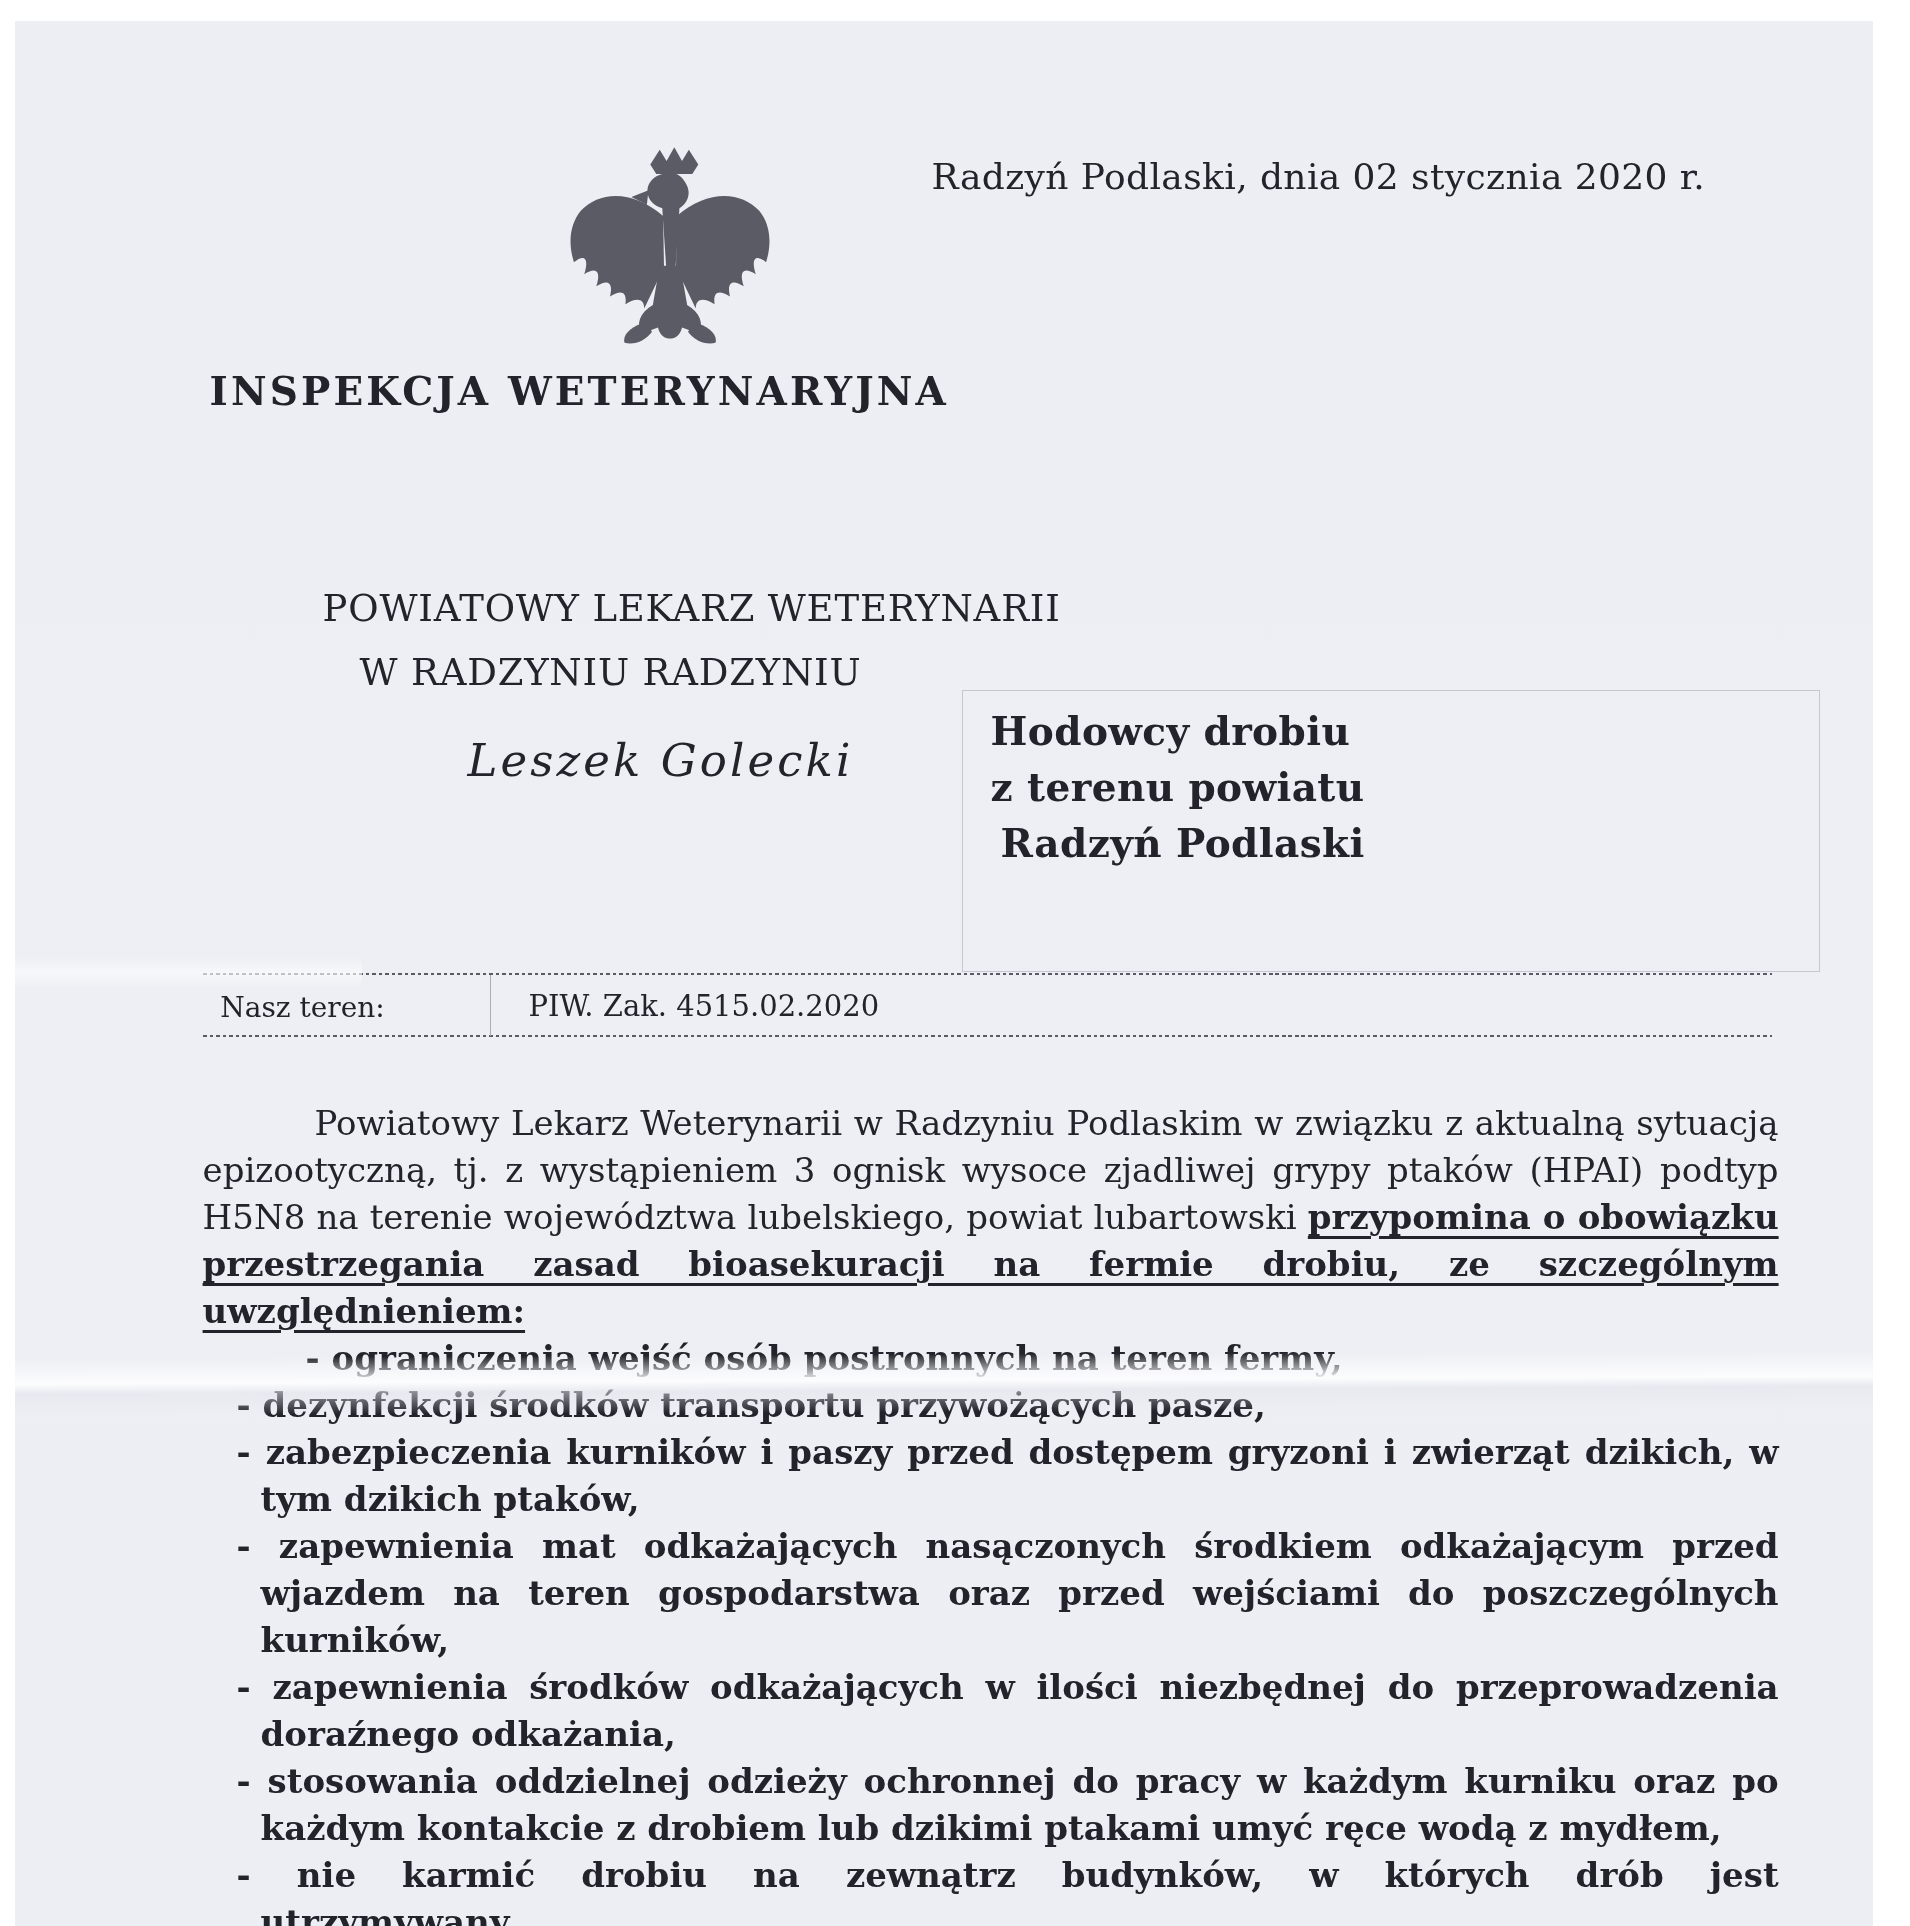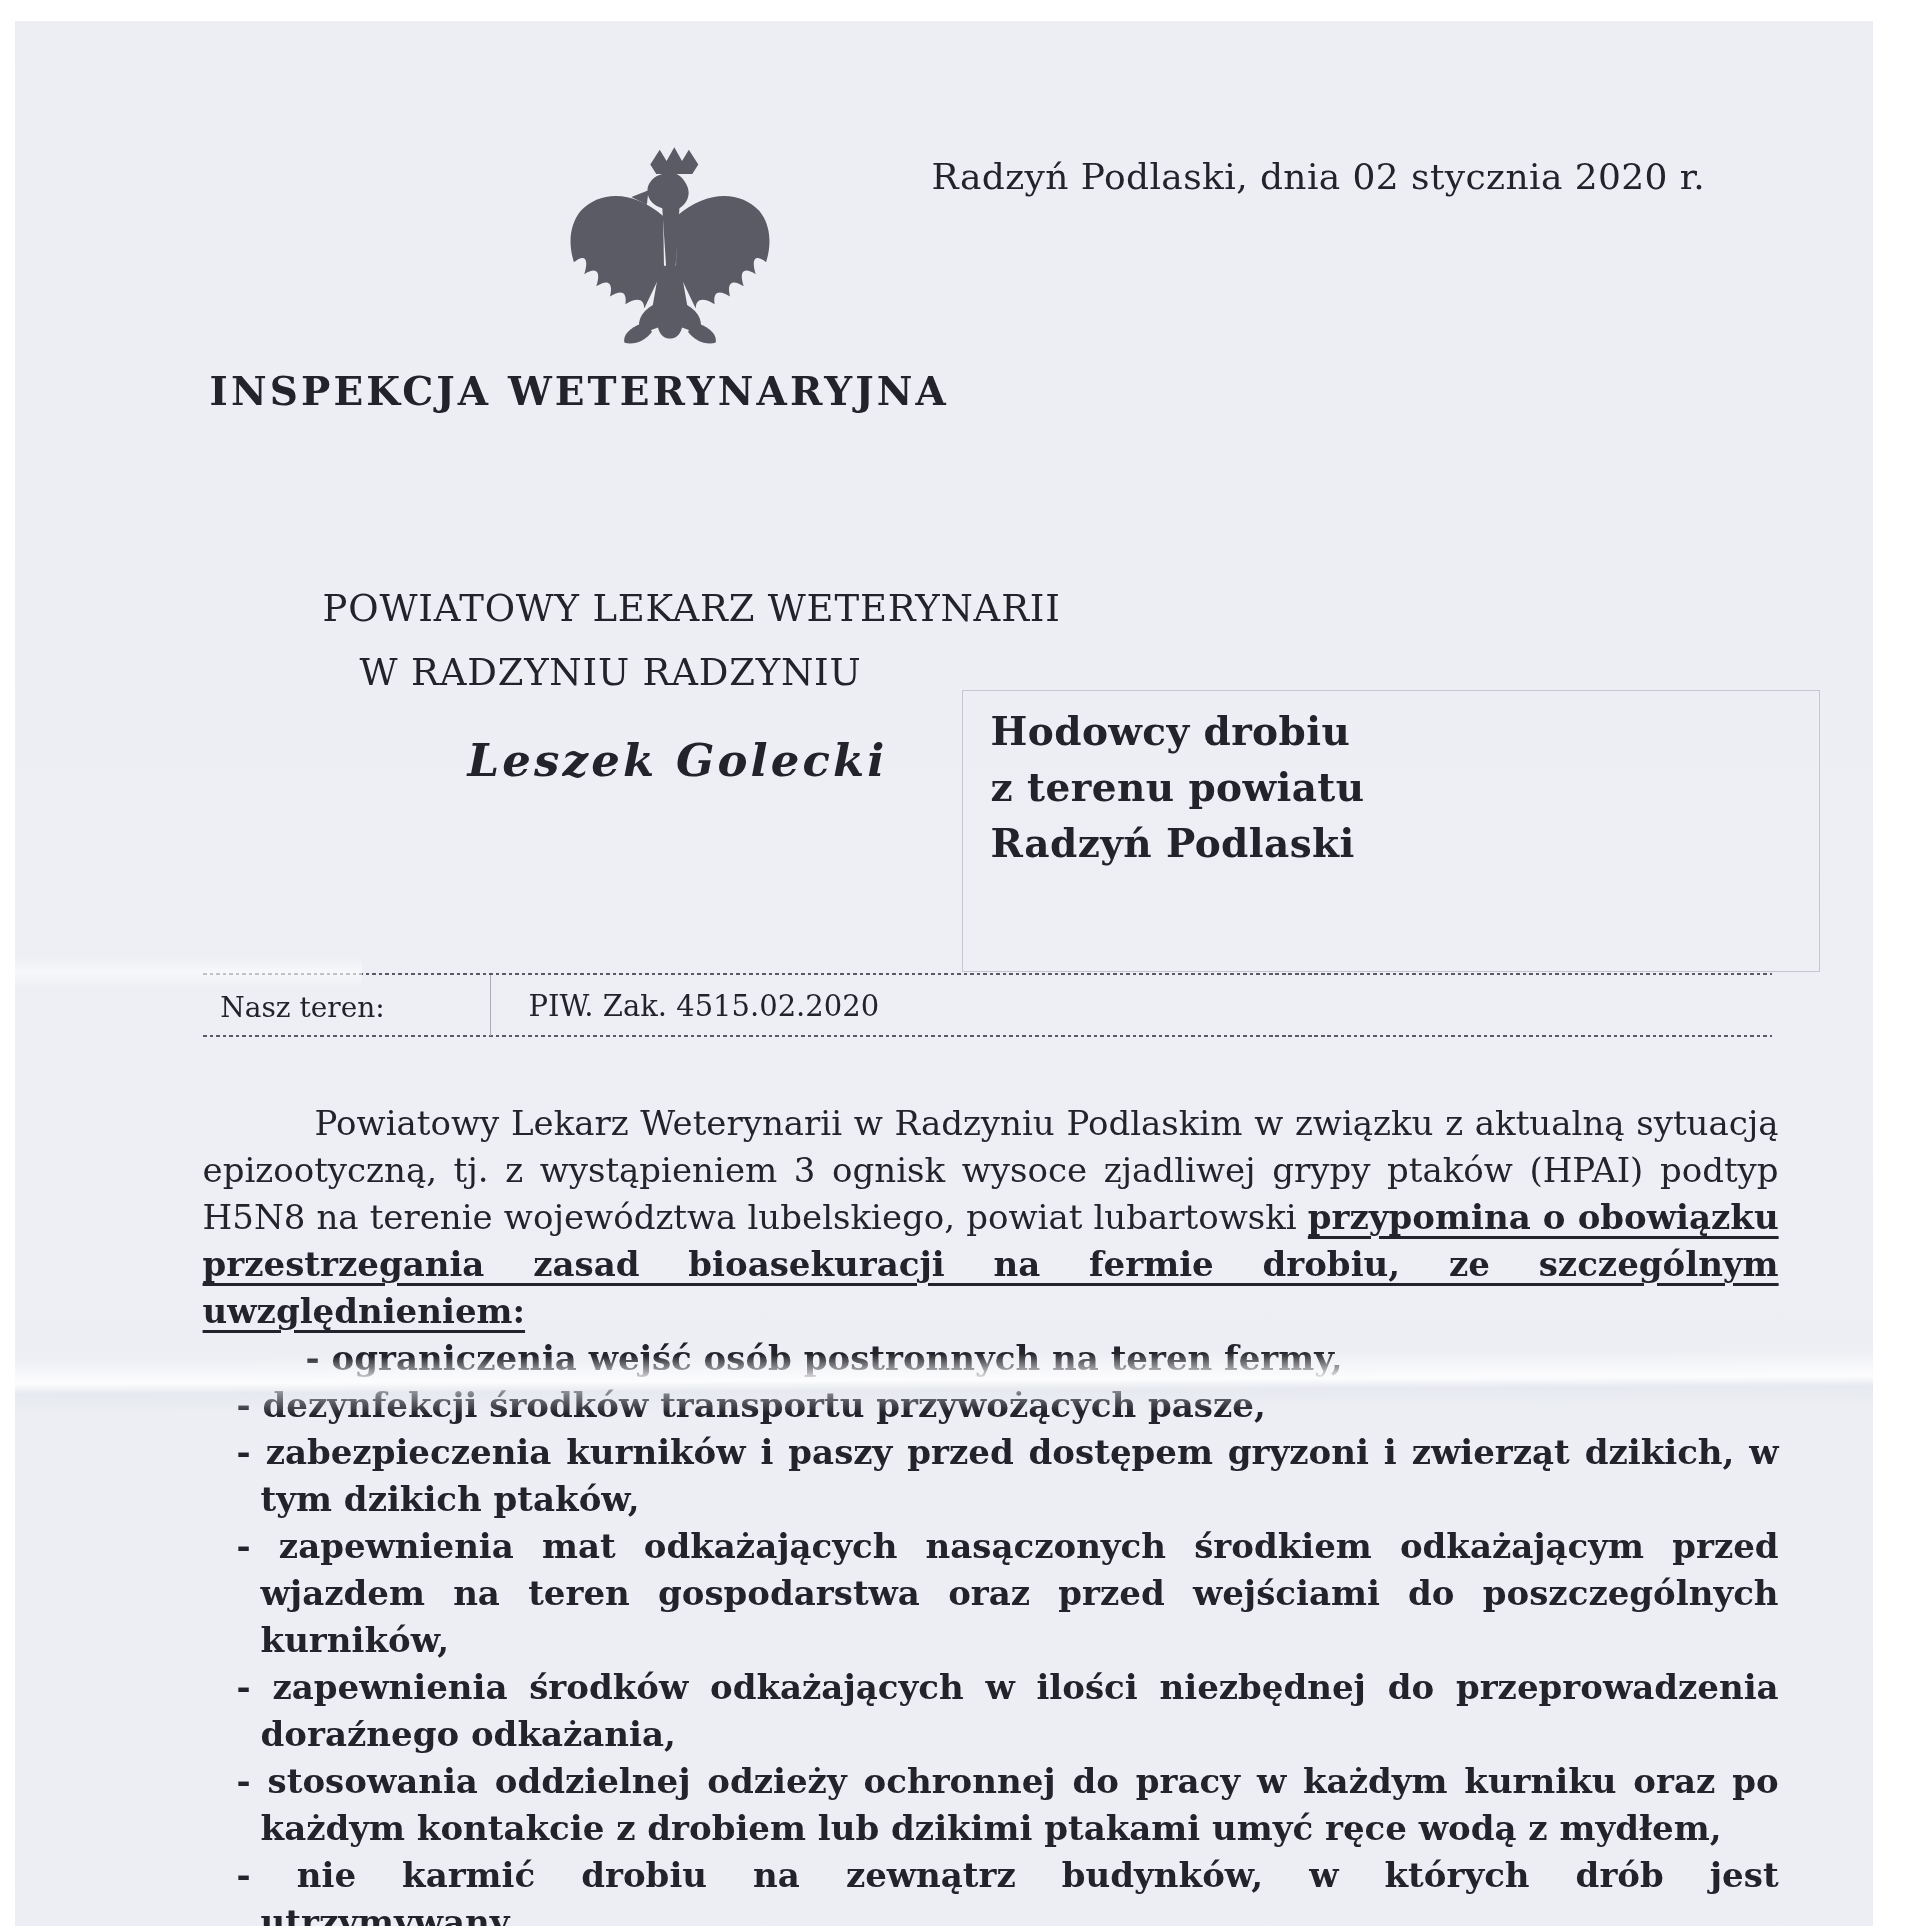--- a/index.html
+++ b/index.html
@@ -5,21 +5,21 @@
   html,body{margin:0;padding:0;background:#ffffff;}
   body{width:1911px;height:2702px;position:relative;font-family:"DejaVu Serif","Liberation Serif",serif;}
   .paper{position:absolute;left:14.6px;top:21px;width:1858px;height:2650px;background:linear-gradient(180deg,#ecEEf3 0%,#edeff4 40%,#eceef3 70%,#eef0f5 100%);overflow:hidden;}
   .ink{color:#23232b;}
   
   .eagle{position:absolute;left:551px;top:116px;width:208px;height:223px;opacity:.82;}
   .date-line{position:absolute;left:917px;top:135px;width:847px;text-align:left;font-size:36px;letter-spacing:0.4px;}
   .title{position:absolute;left:195px;top:347px;font-size:39px;font-weight:bold;letter-spacing:3.1px;}
   .sub1{position:absolute;left:308px;top:566px;font-size:37px;letter-spacing:0.8px;}
   .sub2{position:absolute;left:345px;top:630px;font-size:37px;letter-spacing:0.8px;}
-  .signer{position:absolute;left:453px;top:713px;font-size:45px;font-weight:bold;font-style:italic;letter-spacing:3.1px;}
+  .signer{position:absolute;left:453px;top:713px;font-size:45px;font-weight:normal;font-style:italic;letter-spacing:3.1px;}
   
   .recipient-box{position:absolute;left:947px;top:669px;width:858px;height:282px;border:0.8px solid #c5c7d0;box-sizing:border-box;}
   .recipient-box .rl{position:absolute;left:28px;font-size:39px;font-weight:bold;letter-spacing:0.4px;}
   
   .ref-row{position:absolute;left:188px;top:952px;width:1569px;height:64px;}
   .dotline{height:1.9px;background:repeating-linear-gradient(90deg,#5a5a64 0 3.5px,transparent 3.5px 6.5px);}
   .ref-row .top{position:absolute;top:0;left:0;right:0;}
   .ref-row .bot{position:absolute;bottom:0;left:0;right:0;}
   .ref-divider{position:absolute;left:287px;top:1.5px;bottom:1.5px;width:1.2px;background:#a9adb8;}
   .ref-label{position:absolute;left:17.7px;top:17.7px;font-size:28px;}
@@ -63,21 +63,21 @@
   <div class="date-line">Radzyń Podlaski, dnia 02 stycznia 2020 r.</div>
 
   <div class="title">INSPEKCJA WETERYNARYJNA</div>
   <div class="sub1">POWIATOWY LEKARZ WETERYNARII</div>
   <div class="sub2">W RADZYNIU RADZYNIU</div>
   <div class="signer">Leszek Golecki</div>
 
   <div class="recipient-box">
     <div class="rl" style="top:17.3px;">Hodowcy drobiu</div>
     <div class="rl" style="top:73px;">z terenu powiatu</div>
-    <div class="rl" style="top:129px;">Radzyń Podlaski</div>
+    <div class="rl" style="top:129px;margin-left:10px;">Radzyń Podlaski</div>
   </div>
 
   <div class="ref-row">
     <div class="dotline top"></div>
     <div class="dotline bot"></div>
     <div class="ref-divider"></div>
     <div class="ref-label">Nasz teren:</div>
     <div class="ref-value">PIW. Zak. 4515.02.2020</div>
   </div>
 

